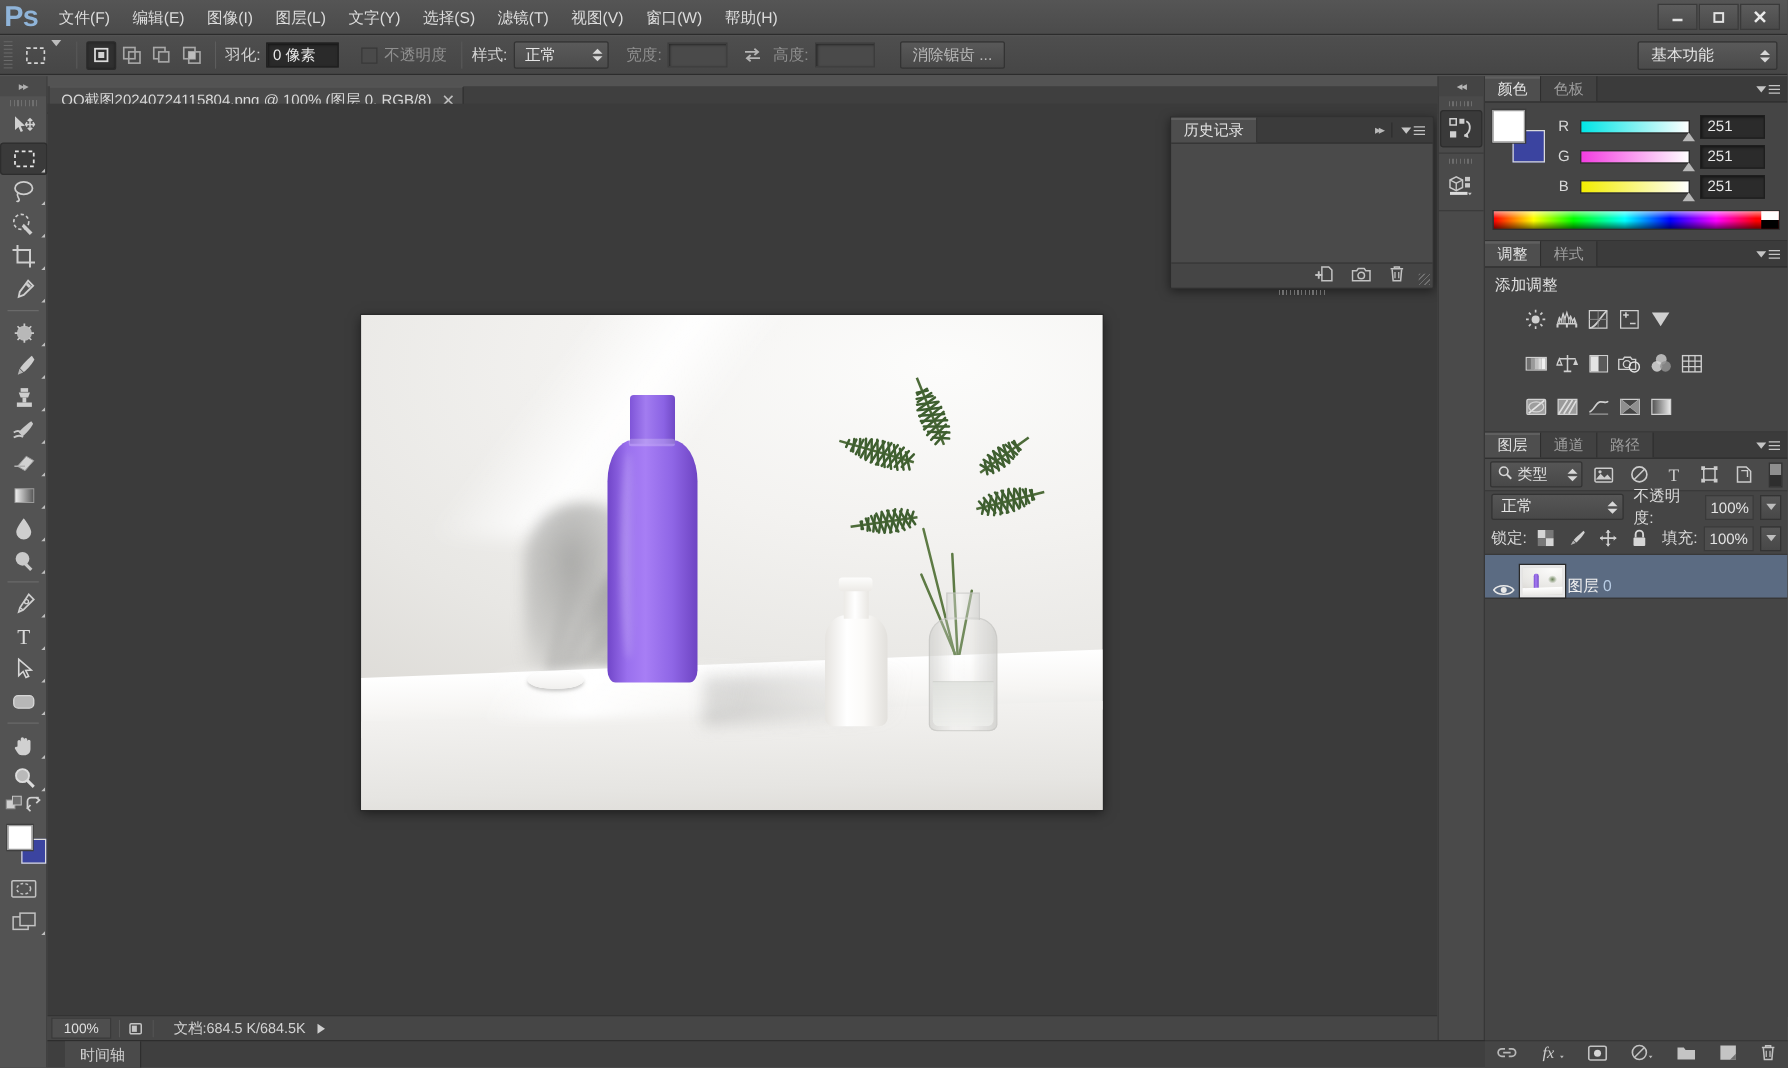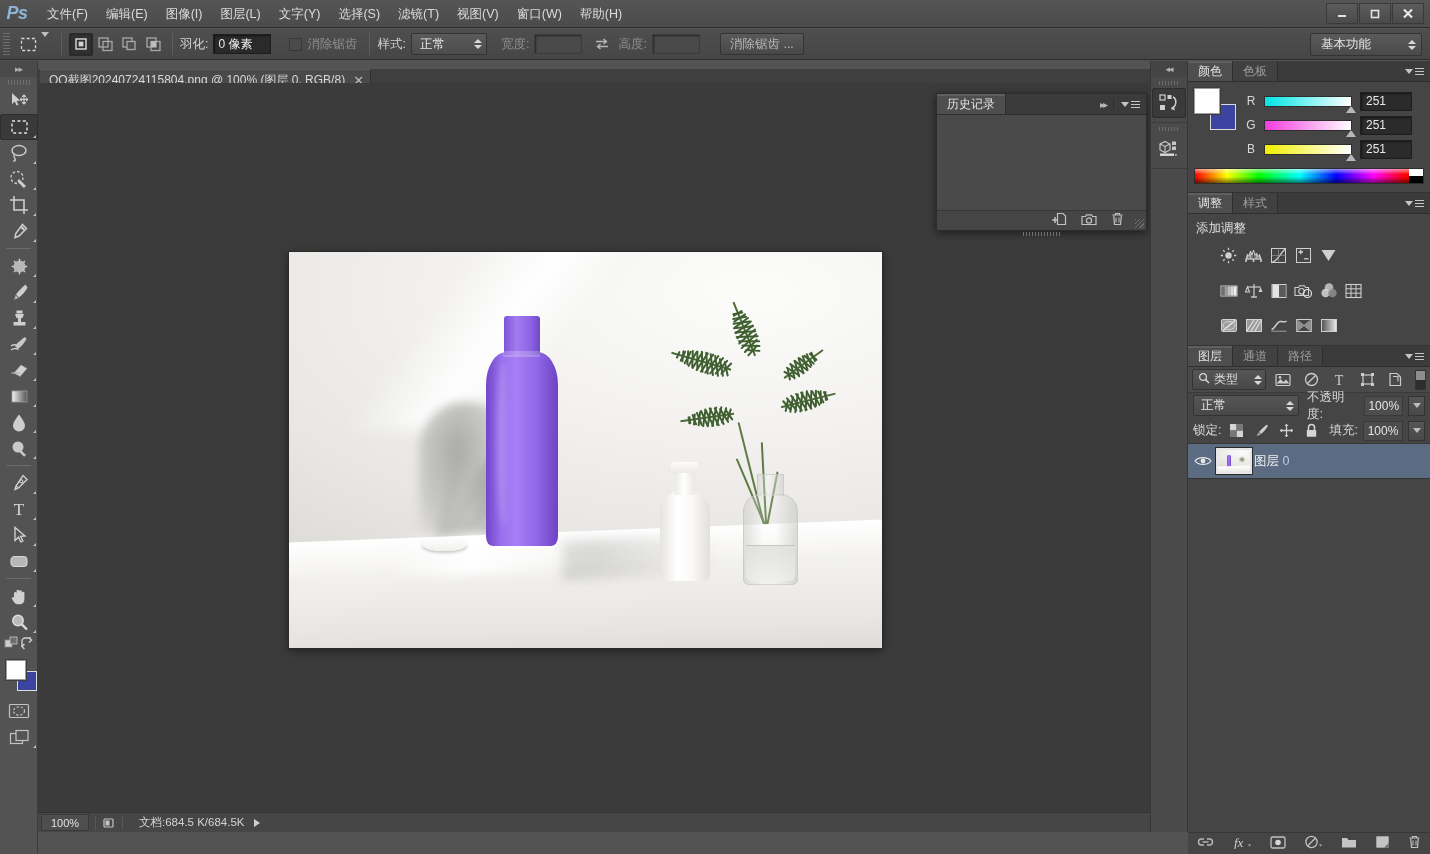--- a/index.html
+++ b/index.html
@@ -16,21 +16,21 @@
 
   
   #titlebar {
     position: absolute; left: 0; top: 0; width: 1430px; height: 28px;
     background: linear-gradient(#555555, #4b4b4b);
     border-bottom: 1px solid #2c2c2c;
     display: flex; align-items: center;
   }
   #ps-logo {
     width: 34px; height: 28px; display: flex; align-items: center; justify-content: center;
-    color: #8fb4d9; font-weight: bold; font-size: 18px; font-style: italic;
+    color: #8fb4d9; font-weight: bold; font-size: 23px; 
     letter-spacing: -0.5px;
   }
   #menubar { display: flex; align-items: center; height: 28px; margin-left: 4px; }
   .menu-item {
     padding: 4px 9px; color: #dcdcdc; font-size: 12.5px; line-height: 14px;
     cursor: default; white-space: nowrap;
   }
   .win-btns { position: absolute; right: 6px; top: 3px; display: flex; gap: 1px; }
   .win-btn {
     width: 32px; height: 21px; background: linear-gradient(#5c5c5c,#4a4a4a);
@@ -460,21 +460,21 @@
   .pct-field {
     width: 40px; height: 20px; background: #4d4d4d; border: 1px solid #3a3a3a;
     color: #e4e4e4; font-size: 12px; display:flex; align-items:center; justify-content:center;
   }
   .pct-drop {
     width: 17px; height: 20px; background: linear-gradient(#565656,#484848);
     border: 1px solid #333; display:flex; align-items:center; justify-content:center;
   }
   .lock-ic { width: 20px; height: 20px; display:flex; align-items:center; justify-content:center; }
   .layer-row {
-    height: 34px; display: flex; align-items: center; gap: 2px; padding: 0 4px;
+    height: 34px; display: flex; align-items: flex-end; gap: 2px; padding: 0 4px;
     background: #5b6b82;
   }
   .layer-thumb { width: 36px; height: 26px; border: 2px solid #e6e6e6;
                  outline: 1px solid #2a2a2a; overflow: hidden; position: relative;
                  background: #dedcd8; flex: none; }
   .layer-name { font-size: 12.5px; color: #f0f0f0; }
   .layer-name .num { color: #b8cce4; }
   .lp-foot {
     position: absolute; left: 0; bottom: 0; width: 242px; height: 22px;
     background: #454545; border-top: 1px solid #373737;
@@ -566,21 +566,21 @@
           <rect x="6" y="5.5" width="5" height="5.5" fill="#bdbdbd"></rect>
         </svg>
     </div>
     <div class="ob-sep"></div>
 
     <span class="ob-label">羽化:</span>
     <div class="ob-input" style="width:58px;">0 像素</div>
 
     <div style="width:18px;"></div>
     <span class="ob-check"></span>
-    <span class="ob-label dim">消除锯齿</span>
+    <span class="ob-label dim">不透明度</span>
 
     <div class="ob-sep"></div>
     <span class="ob-label">样式:</span>
     <div class="ob-select">
       <span>正常</span>
       <span class="spin">
           <i class="up"></i>
           <i class="dn"></i>
         </span>
     </div>
@@ -983,20 +983,31 @@
       <svg width="14" height="14" viewBox="0 0 14 14">
         <rect x="2" y="3" width="9" height="8" rx="1" fill="none" stroke="#c4c4c4" stroke-width="1.2"></rect>
         <rect x="3.5" y="4.5" width="4" height="5" fill="#c4c4c4"></rect>
       </svg>
     </div>
     <div class="sb-sep"></div>
     <div id="docinfo">文档:684.5 K/684.5K</div>
     <div class="sb-arrow"></div>
   </div>
 
+  <div id="timelinebar">
+    <div id="timeline-tab">时间轴</div>
+    <span class="tl-menu pmenu">
+      <span class="tri"></span>
+      <span class="bars">
+          <i></i>
+          <i></i>
+          <i></i>
+        </span>
+    </span>
+  </div>
 
   <div id="history-panel">
     <div class="panel-tabs">
       <div class="ptab active">历史记录</div>
       <div class="ptab-right">
         <span class="dblchev">▸▸</span>
         <span style="width:1px;height:12px;background:#2e2e2e;display:inline-block;"></span>
         <span class="pmenu">
           <span class="tri"></span>
           <span class="bars">

